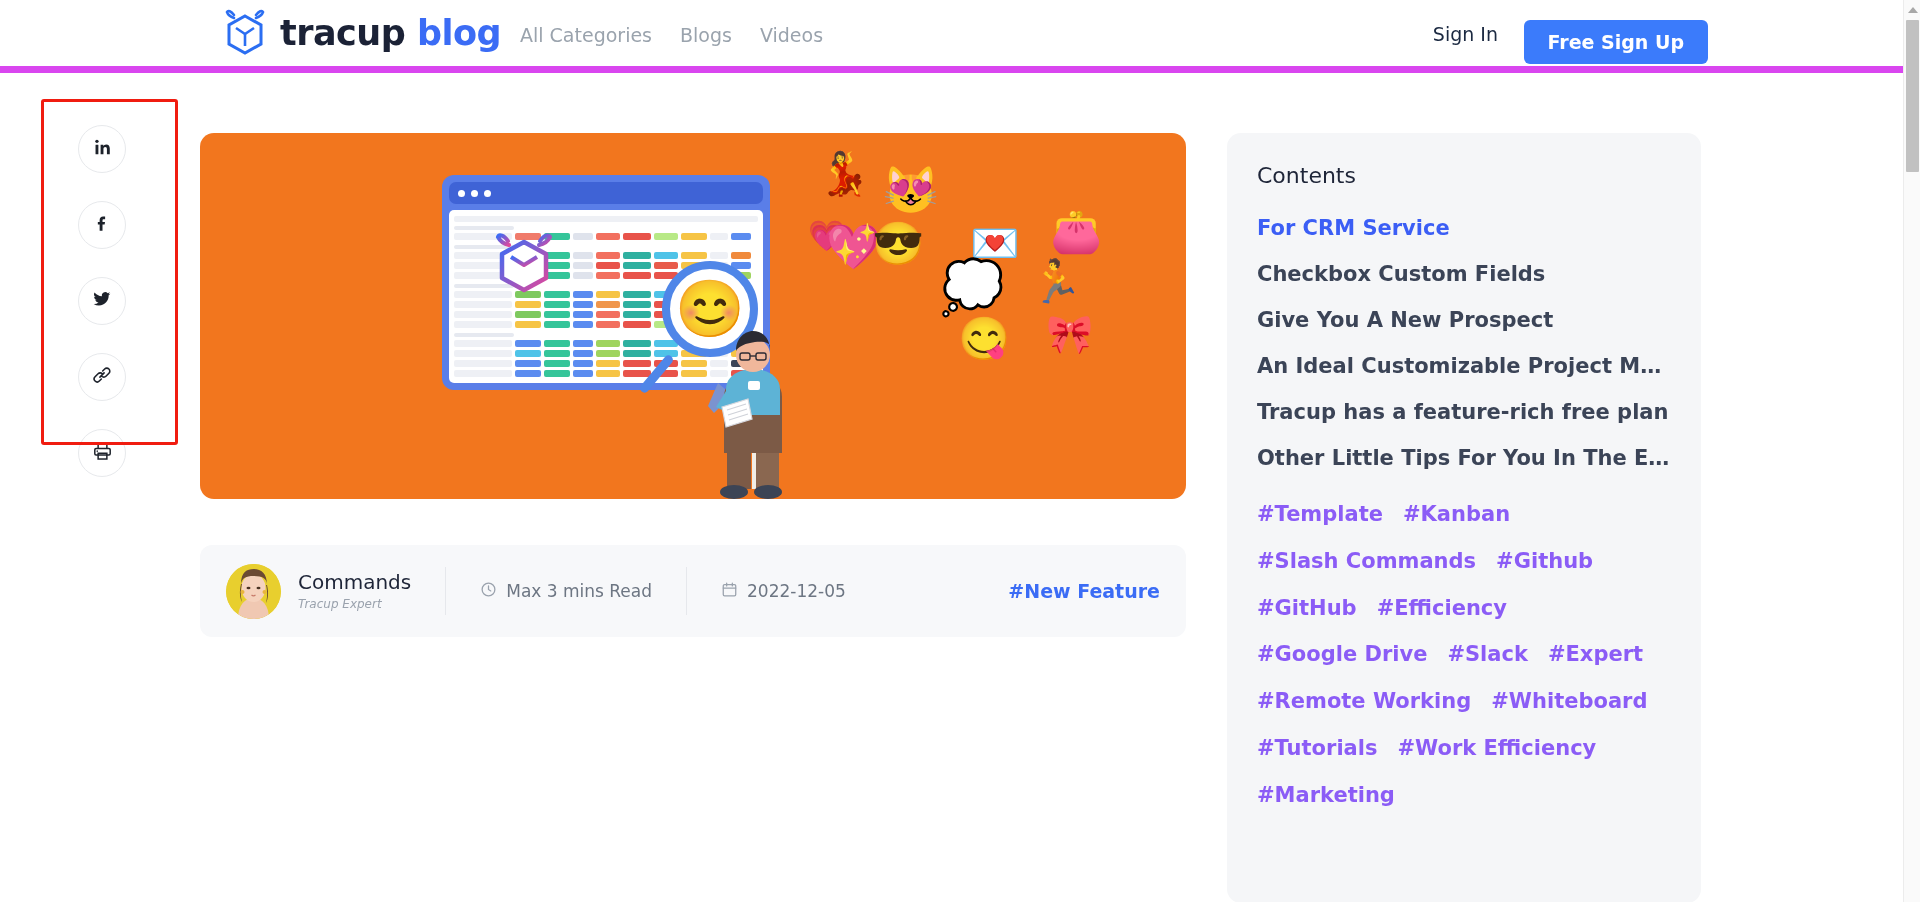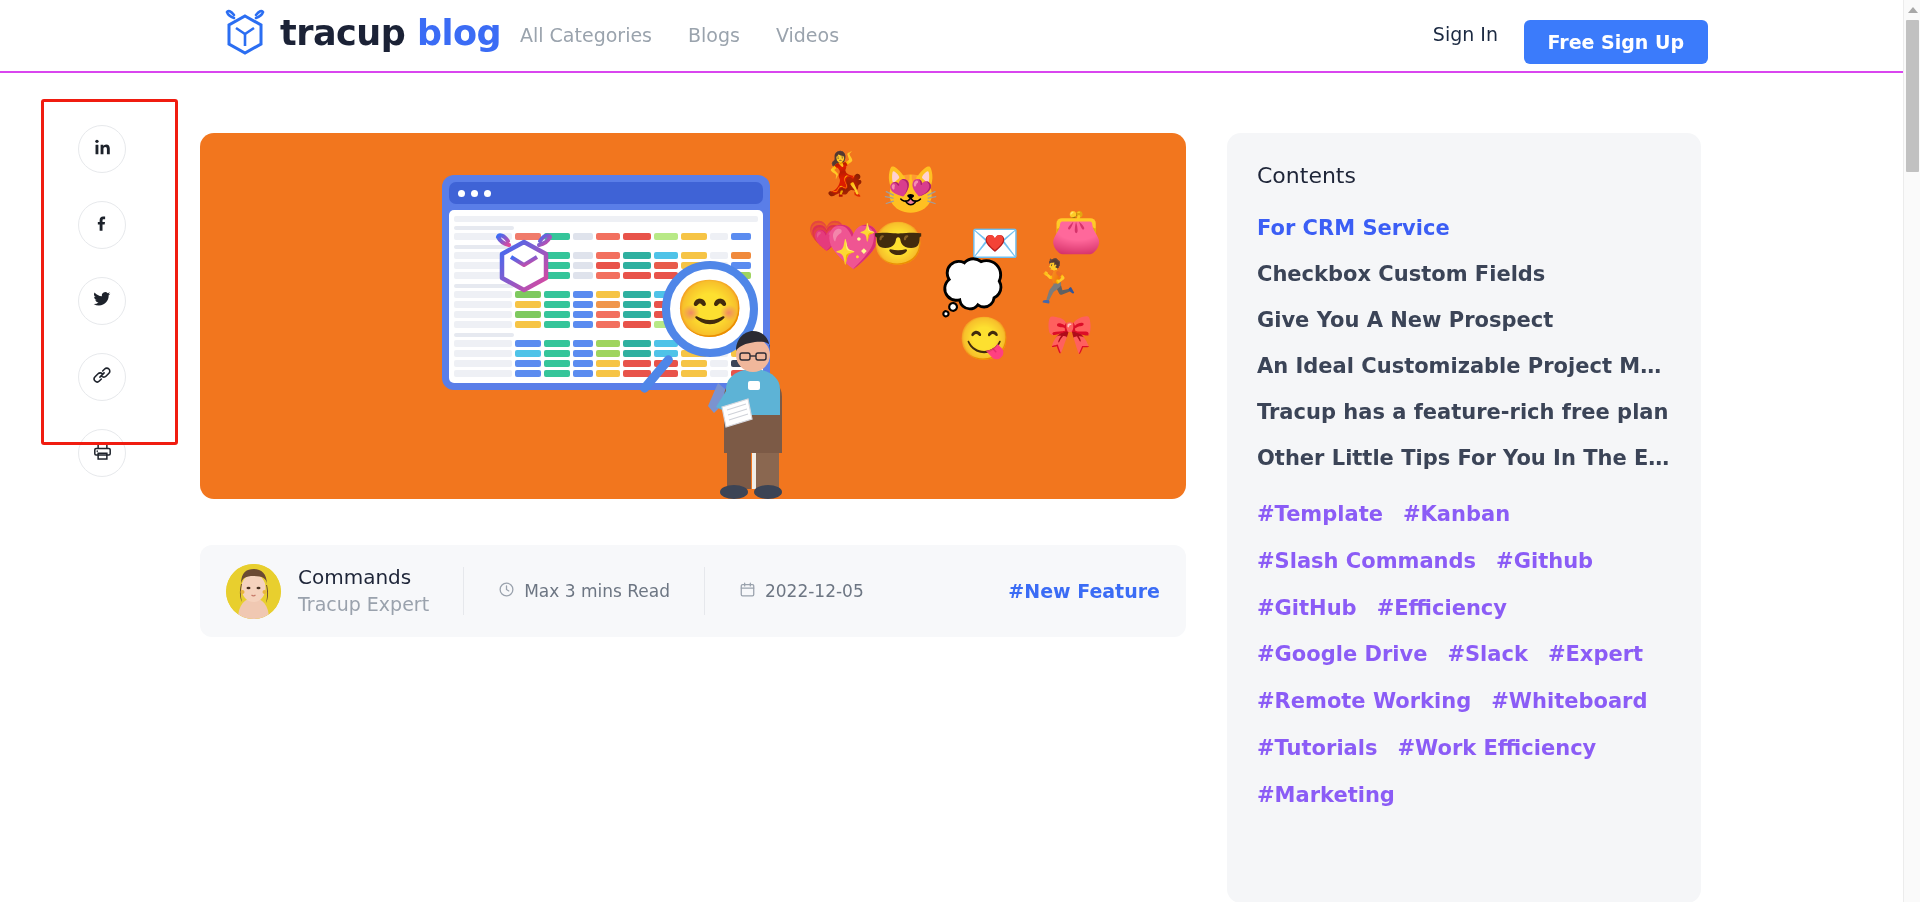--- a/index.html
+++ b/index.html
@@ -14,38 +14,38 @@
     width: 1920px; height: 902px;
     background: #ffffff;
     overflow: hidden;
   }
 
   
   .header {
     position: absolute; left: 0; top: 0;
     width: 1903px; height: 73px;
     background: #ffffff;
-    border-bottom: 2px solid #d946ef;
+    border-bottom: 7px solid #d946ef;
     display: flex; align-items: center; padding-left: 38px;
   }
   .brand {
     position: absolute; left: 222px; top: 8px;
     display: flex; align-items: center; gap: 12px;
     cursor: pointer;
   }
   .brand-mark { width: 46px; height: 50px; flex: 0 0 auto; }
   .brand-text {
     font-size: 35px; font-weight: 700; letter-spacing: -0.5px;
     line-height: 1; white-space: nowrap;
     font-family: "DejaVu Sans", sans-serif;
   }
   .brand-text .w1 { color: #1b2236; }
   .brand-text .w2 { color: #3b6cf5; }
 
-  .nav { position: absolute; left: 520px; top: 24px; display: flex; gap: 36px; }
+  .nav { position: absolute; left: 520px; top: 24px; display: flex; gap: 28px; }
   .nav a {
     font-size: 19px; color: #9aa3ad; text-decoration: none;
     white-space: nowrap; cursor: pointer;
     font-family: "DejaVu Sans", sans-serif;
   }
   .signin {
     position: absolute; right: 405px; top: 23px;
     font-size: 19px; color: #1b2941; cursor: pointer;
     font-family: "DejaVu Sans", sans-serif;
   }
@@ -138,22 +138,23 @@
     width: 55px; height: 55px; border-radius: 50%;
     background: #e8cf2e; flex: 0 0 auto; overflow: hidden;
     position: relative;
   }
   .author { margin-left: 17px; }
   .author-name {
     font-size: 20px; color: #1e2538; font-weight: 400; line-height: 1.35;
     font-family: "DejaVu Sans", sans-serif;
   }
   .author-role {
-    font-size: 19px; color: #9aa2ad; line-height: 1.4;
-    font-family: "DejaVu Sans", sans-serif;
+    font-size: 12px; color: #9aa2ad; line-height: 1.4;
+    font-family: "DejaVu Sans", sans-serif;
+    font-style: italic;
   }
   .meta-div { width: 1px; height: 48px; background: #e6e8ec; margin: 0 34px; }
   .meta-item {
     display: flex; align-items: center; gap: 9px;
     font-size: 17px; color: #6d7683;
     font-family: "DejaVu Sans", sans-serif;
     white-space: nowrap;
   }
   .meta-tag {
     margin-left: auto;

